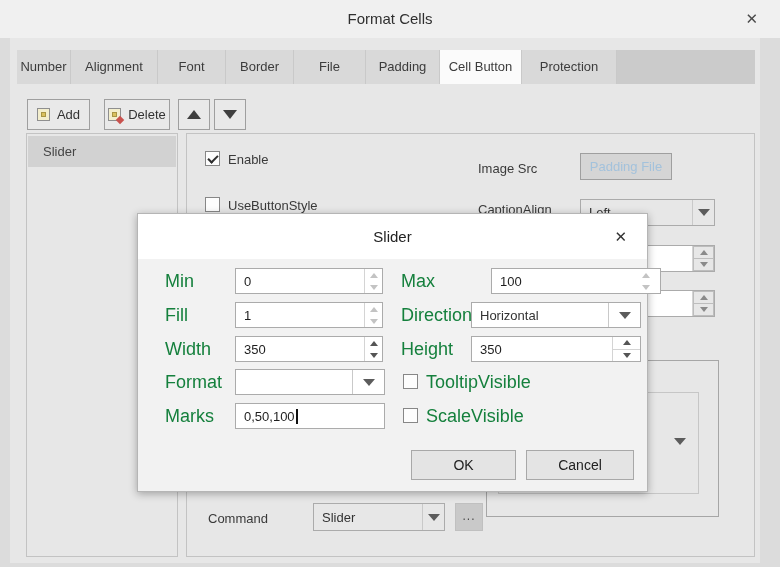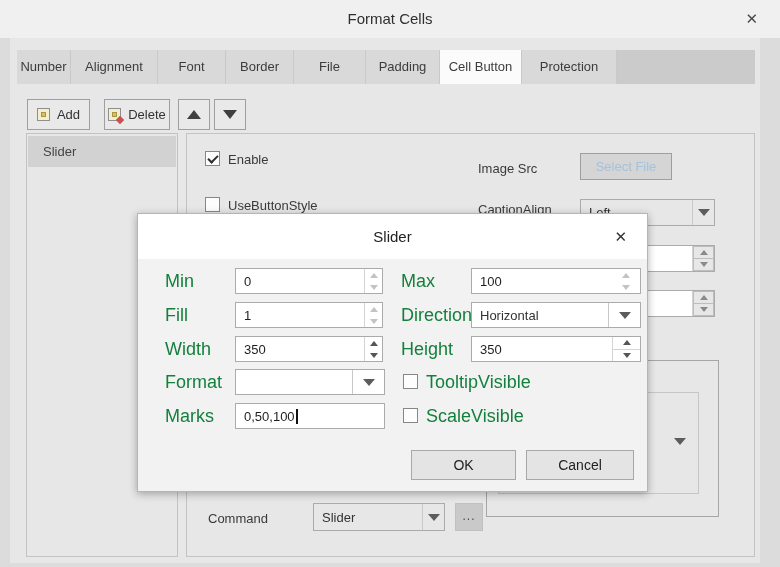--- a/index.html
+++ b/index.html
@@ -140,21 +140,21 @@
 
   <div class="rightpanel"></div>
 
   <div class="chk checked" style="left:205px;top:151px"></div>
   <div class="lbl" style="left:228px;top:152px">Enable</div>
 
   <div class="chk" style="left:205px;top:197px"></div>
   <div class="lbl" style="left:228px;top:198px">UseButtonStyle</div>
 
   <div class="lbl" style="left:478px;top:161px">Image Src</div>
-  <div class="btn-disabled" style="left:580px;top:153px;width:92px;height:27px;line-height:25px">Select File</div>
+  <div class="btn-disabled" style="left:580px;top:153px;width:92px;height:27px;line-height:25px">Padding File</div>
 
   <div class="lbl" style="left:478px;top:202px">CaptionAlign</div>
   <div class="combo" style="left:580px;top:199px;width:135px;height:27px">
     <span class="val">Left</span>
     <span class="arrowbox" style="width:22px">
         <span class="tri-dn"></span>
       </span>
   </div>
 
   <div class="spinfield" style="left:580px;top:245px;width:135px;height:27px">
@@ -204,21 +204,21 @@
       <span class="spin" style="width:18px">
         <span class="half">
             <span class="s-up lt"></span>
           </span>
         <span class="half" style="border-top:none">
             <span class="s-dn lt"></span>
           </span>
       </span>
     </div>
     <div class="m-lbl" style="left:263px;top:54px">Max</div>
-    <div class="spinfield" style="left:333px;top:54px;width:170px;height:26px">
+    <div class="spinfield" style="left:353px;top:54px;width:170px;height:26px">
       <span class="val">100</span>
       <span class="spin" style="width:28px;border-left:none">
         <span class="half">
             <span class="s-up lt"></span>
           </span>
         <span class="half" style="border-top:none">
             <span class="s-dn lt"></span>
           </span>
       </span>
     </div>

